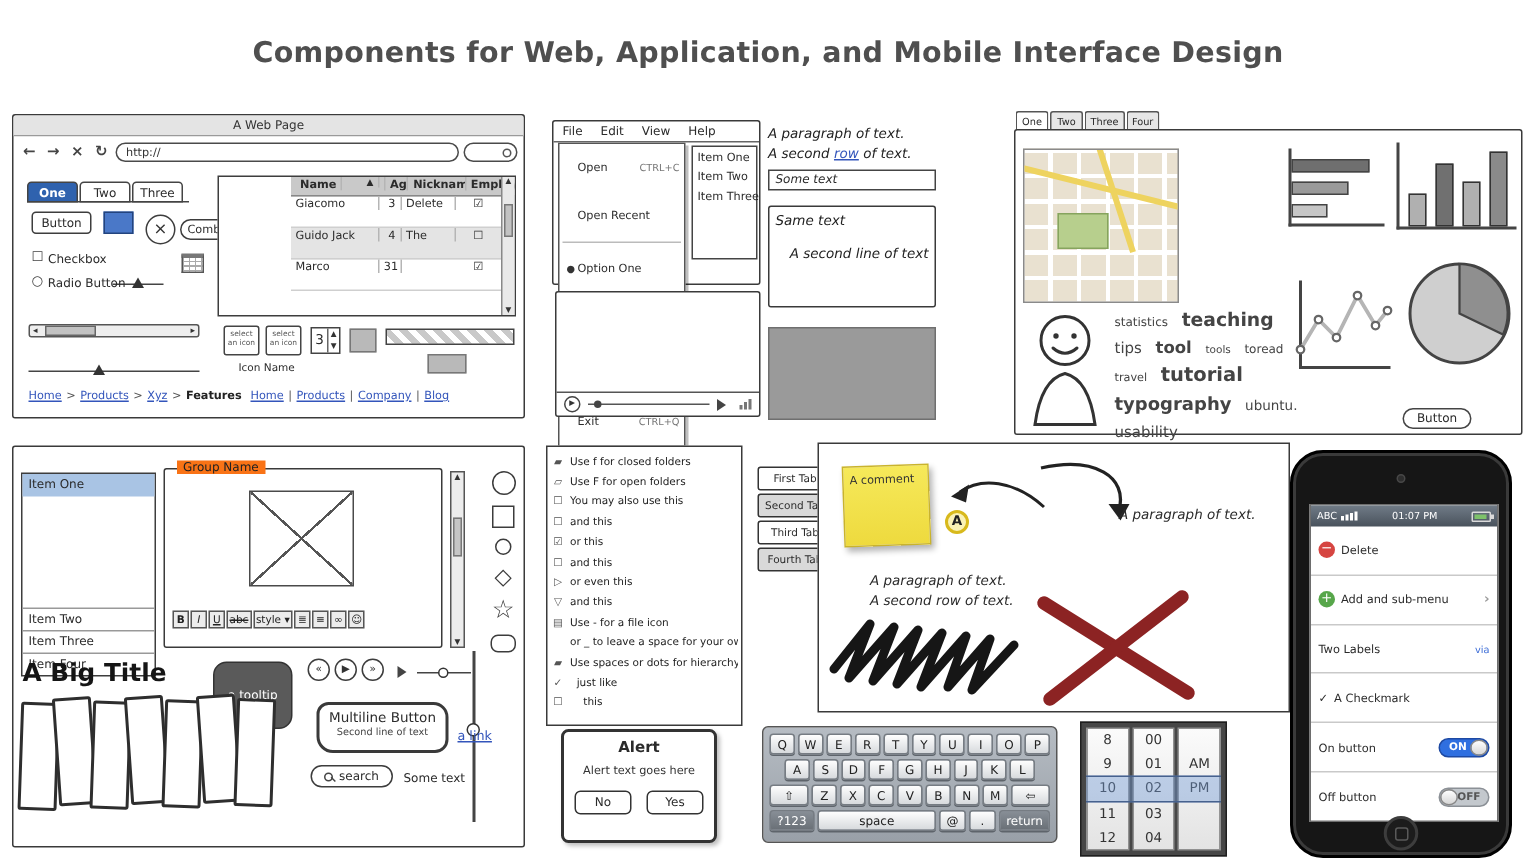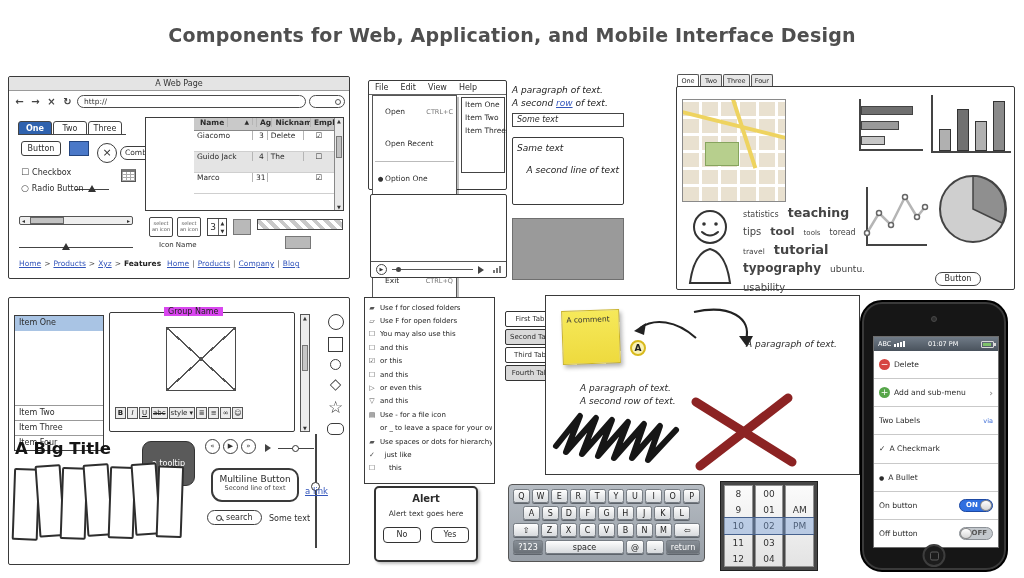--- a/index.html
+++ b/index.html
@@ -115,21 +115,21 @@
     font-size:8px; text-align:center; line-height:12px; }
 
   
   .wname { font-size:8px; padding:2px 6px; border-bottom:1px solid #999; color:#222; }
   .list2 { background:#fff; border:1.2px solid #3d3d3d; display:flex; flex-direction:column; font-size:8px; }
   .list2 .li { height:15px; line-height:14px; padding:0 4px; }
   .list2 .li.sel { background:#a9c4e4; }
   .list2 .spacer { flex:1; }
   .list2 .bt { border-top:1px solid #999; }
   .group { border:1.5px solid #3a3a3a; border-radius:2px; background:#fff; }
-  .glegend { position:absolute; top:-6px; left:8px; background:#d946ef; padding:0 4px; font-size:8px; color:#222;margin-left:46px; }
+  .glegend { position:absolute; top:-6px; left:8px; background:#f97316; padding:0 4px; font-size:8px; color:#222; }
   .imgx { border:1.5px solid #4a4a4a; background:
     linear-gradient(to top right, transparent calc(50% - 0.8px), #555 calc(50% - 0.8px) calc(50% + 0.8px), transparent calc(50% + 0.8px)),
     linear-gradient(to bottom right, transparent calc(50% - 0.8px), #555 calc(50% - 0.8px) calc(50% + 0.8px), transparent calc(50% + 0.8px)), #fff; }
   .rtb { display:flex; gap:1px; align-items:center; }
   .rtb .tbn { min-width:11px; height:12px; border:1px solid #555; background:#ececec; font-size:7px;
     text-align:center; line-height:11px; padding:0 1px; color:#222; }
   .tbn.b{font-weight:bold;} .tbn.i{font-style:italic;} .tbn.u{text-decoration:underline;} .tbn.s{text-decoration:line-through;}
   .vsb { width:10px; border:1px solid #555; background:#ececec; position:relative; font-size:5px; text-align:center; color:#333; }
   .vsb .vthumb { position:absolute; left:1px; right:1px; top:30px; height:26px; background:#c6c6c6; border:1px solid #777; }
   .vslider { width:2px; background:#444; position:relative; }
@@ -766,24 +766,20 @@
       </div>
     <div class="prow">
         <span>Two Labels</span>
         <span class="rlabel">via</span>
       </div>
     <div class="prow">
         <span>✓</span>
         <span>A Checkmark</span>
       </div>
     <div class="prow">
-        <span style="font-size:6px;">●</span>
-        <span>A Bullet</span>
-      </div>
-    <div class="prow">
         <span>On button</span>
       <span class="tog on">
           <span class="tx">ON</span>
           <span class="kn"></span>
         </span>
     </div>
     <div class="prow" style="border-bottom:none;">
         <span>Off button</span>
       <span class="tog off">
           <span class="tx">OFF</span>

